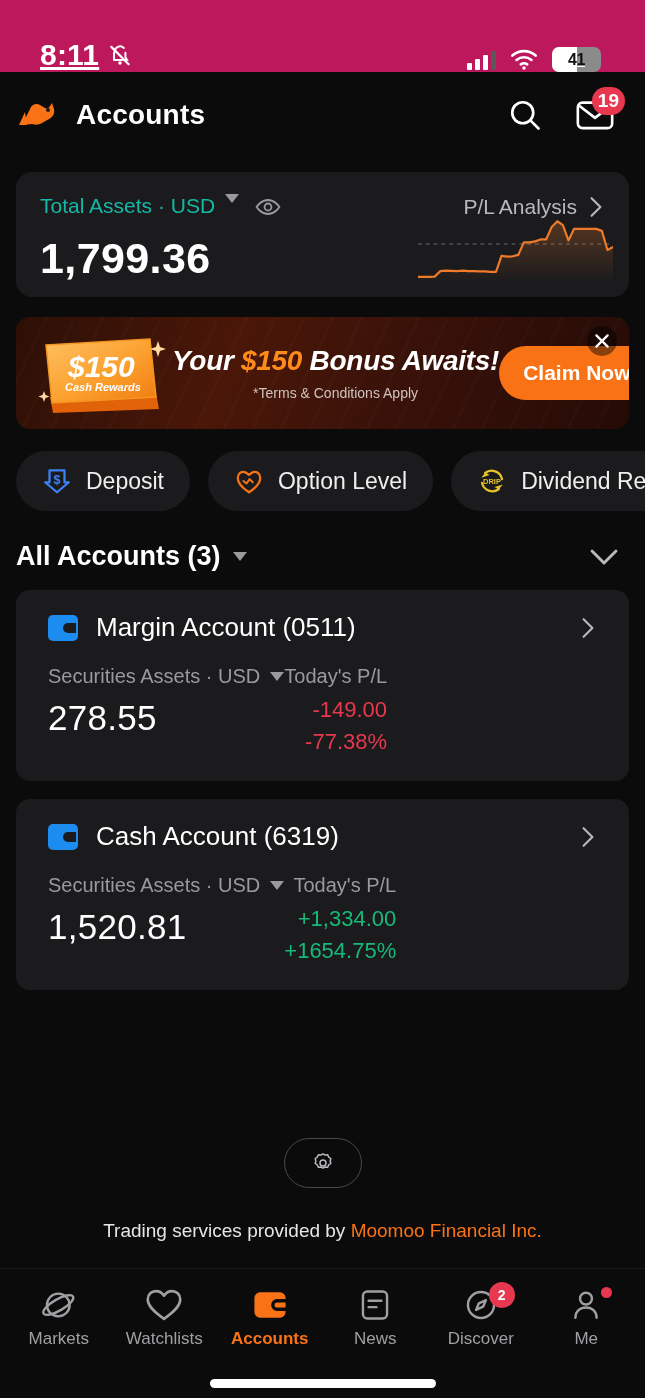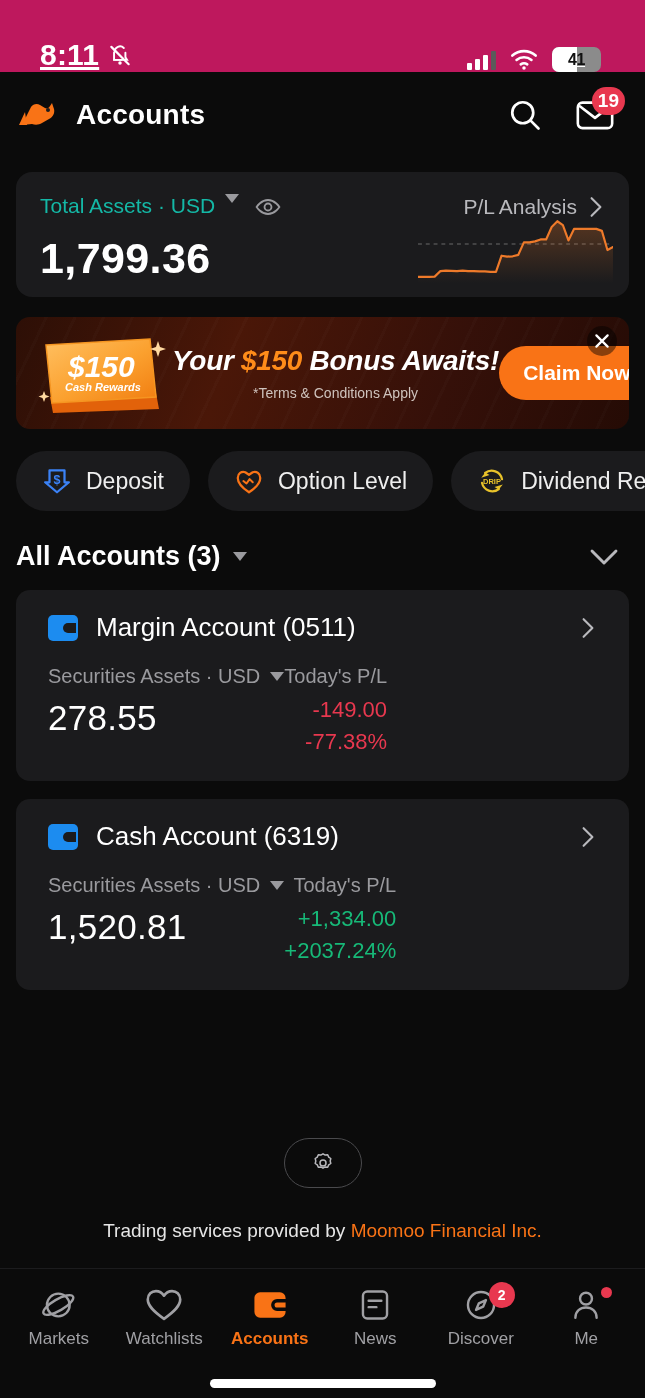--- a/index.html
+++ b/index.html
@@ -301,21 +301,21 @@
       <div>
         <div class="sec-label">
           <span>Securities Assets · USD</span>
           <span class="caret"></span>
         </div>
         <div class="sec-value">1,520.81</div>
       </div>
       <div class="pl-block">
         <div class="pl-title">Today's P/L</div>
         <div class="pl-amt pos">+1,334.00</div>
-        <div class="pl-pct pos">+2037.24%</div>
+        <div class="pl-pct pos">+1654.75%</div>
       </div>
     </div>
   </div>
 
   <div class="spacer"></div>
 
   <div class="settings-wrap">
     <button class="settings-btn">
       <svg width="24" height="24" viewBox="0 0 24 24">
         <path d="M12 2.8 l2.2 1.3 2.5 -.3 1 2.3 2.1 1.4 -.6 2.5 .6 2.5 -2.1 1.4 -1 2.3 -2.5 -.3 -2.2 1.3 -2.2 -1.3 -2.5 .3 -1 -2.3 -2.1 -1.4 .6 -2.5 -.6 -2.5 2.1 -1.4 1 -2.3 2.5 .3 Z" fill="none" stroke="#b9b9bd" stroke-width="1.5" stroke-linejoin="round"></path>

